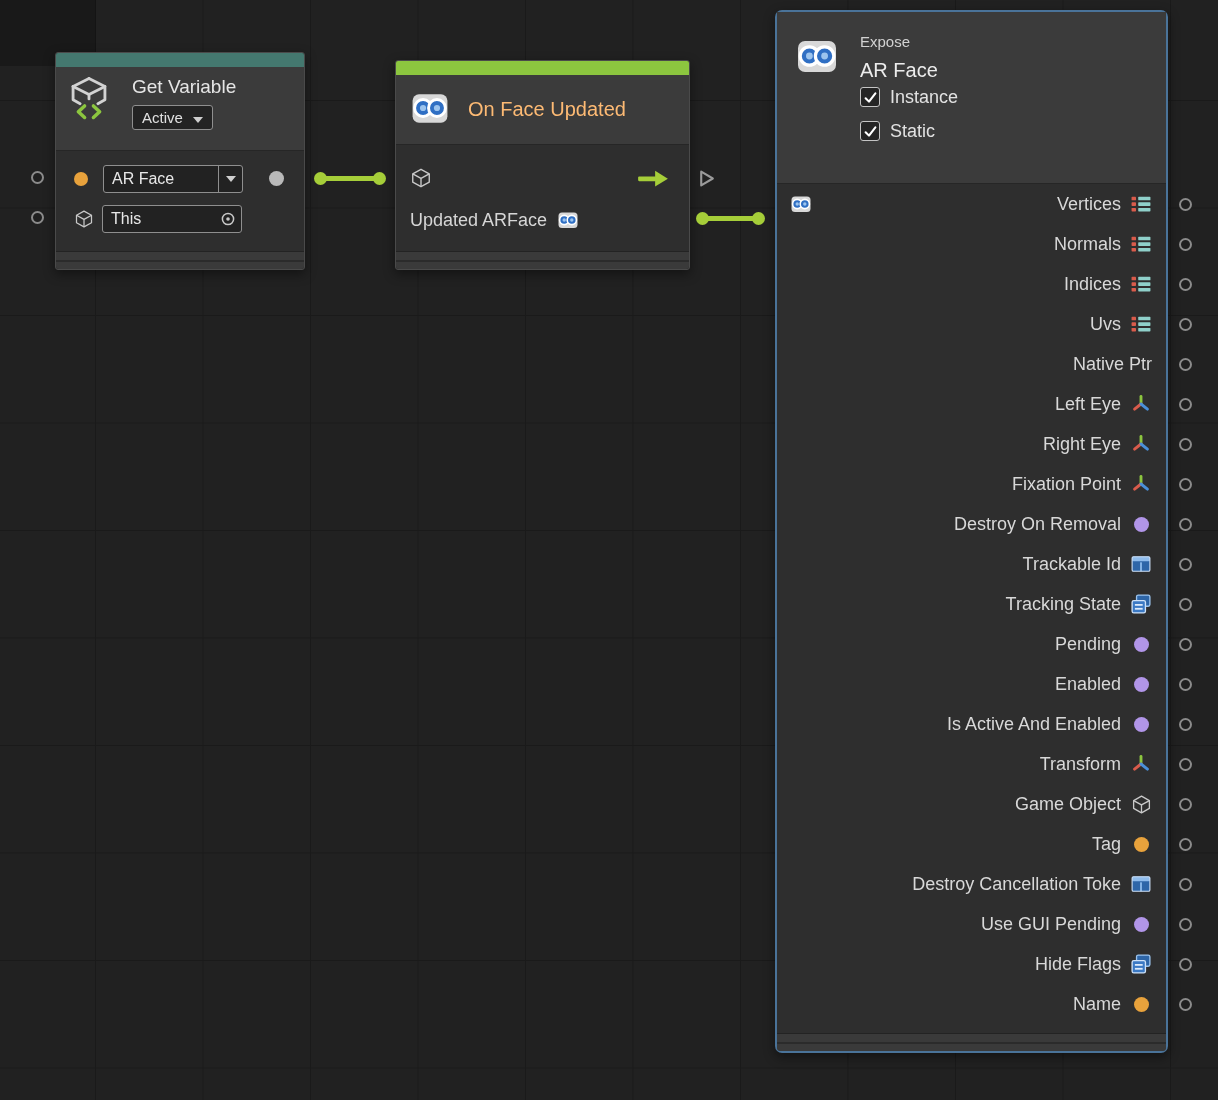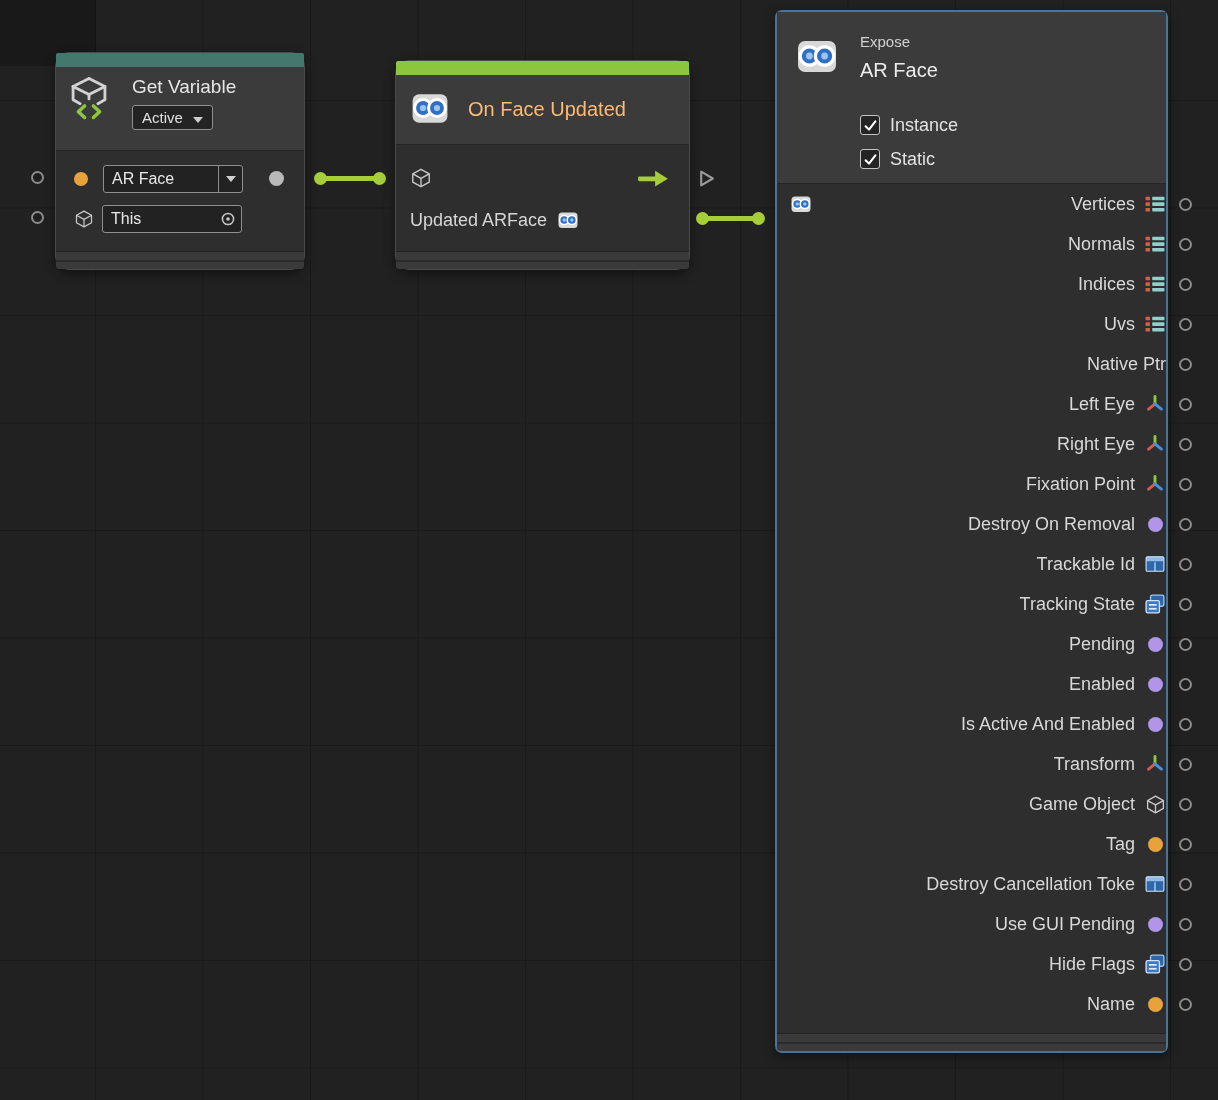--- a/index.html
+++ b/index.html
@@ -13,21 +13,21 @@
     position:relative;width:1218px;height:1100px;overflow:hidden;
     background-color:#212121;
     background-image:
       linear-gradient(to right,#1a1a1a 1px,transparent 1px),
       linear-gradient(to bottom,#1a1a1a 1px,transparent 1px);
     background-size:107.5px 107.5px;
     background-position:95px 100px;
   }
   .origin-shade{position:absolute;left:0;top:0;width:96px;height:66px;background:rgba(0,0,0,.22)}
 
-  .node{position:absolute;background:#2e2e2e;border:1px solid #4a4a4a;border-radius:14px;
+  .node{position:absolute;background:#2e2e2e;border:1px solid #4a4a4a;border-radius:3px;
         box-shadow:0 4px 12px rgba(0,0,0,.45)}
   .strip{height:14px;border-radius:2px 2px 0 0}
   .node-footer{position:absolute;left:0;right:0;bottom:0;height:18px;background:#3a3a3a;
         border-top:1px solid #232323;border-radius:0 0 3px 3px;display:flex;align-items:center}
   .node-footer::after{content:"";display:block;width:100%;height:2px;background:#2b2b2b}
 
   
   .gv{left:55px;top:52px;width:250px;height:218px}
   .gv-header{height:84px;background:#3b3b3b;border-bottom:1px solid #262626;
         display:flex;padding:8px 10px;gap:20px}
@@ -58,29 +58,29 @@
   .out-label{font-size:18px;color:#d6d6d6;white-space:nowrap}
 
   
   .xp{left:775px;top:10px;width:393px;height:1043px;background:#2e2e2e;
         border:2px solid var(--select);border-radius:7px}
   .xp-header{height:172px;background:#3b3b3b;border-bottom:1px solid #262626;
         display:flex;padding:20px 14px 0 16px;gap:19px}
   .xp-col{display:flex;flex-direction:column}
   .xp-kind{font-size:15px;color:#d2d2d2;line-height:20px}
   .xp-title{font-size:20px;color:#ececec;line-height:28px;margin-top:4px;white-space:nowrap}
-  .xp-opts{margin-top:28px;display:flex;flex-direction:column;gap:8px}
+  .xp-opts{margin-top:0;display:flex;flex-direction:column;gap:8px}
   .opt{display:flex;align-items:center;gap:10px;height:26px}
   .checkbox{width:20px;height:20px;border:1.5px solid #c4c4c4;border-radius:3px;background:#242424;
         display:flex;align-items:center;justify-content:center;flex:none}
   .optlabel{font-size:18px;color:#e2e2e2}
   .xp-body{position:relative}
   .xp-input-icon{position:absolute;left:12px;top:8px;width:24px;height:24px}
   .xrow{position:relative;height:40px;display:flex;align-items:center;justify-content:flex-end;
-        gap:9px;padding-right:0}
+        gap:9px;padding-right:14px}
   .xlabel{font-size:18px;color:#d8d8d8;white-space:nowrap}
   .xicon{display:flex;align-items:center;justify-content:center;width:22px;flex:none}
   .xicon .dot{width:15px;height:15px}
 
   
   .port{width:13px;height:13px;border:2px solid #8b8b8b;border-radius:50%;background:#1f1f1f;
         display:inline-block;flex:none}
   .xrow .port{position:absolute;right:-26px;top:50%;margin-top:-6.5px}
   .port.ext{position:absolute}
   .port-filled{position:absolute;width:15px;height:15px;border-radius:50%;background:#b9b9b9}

